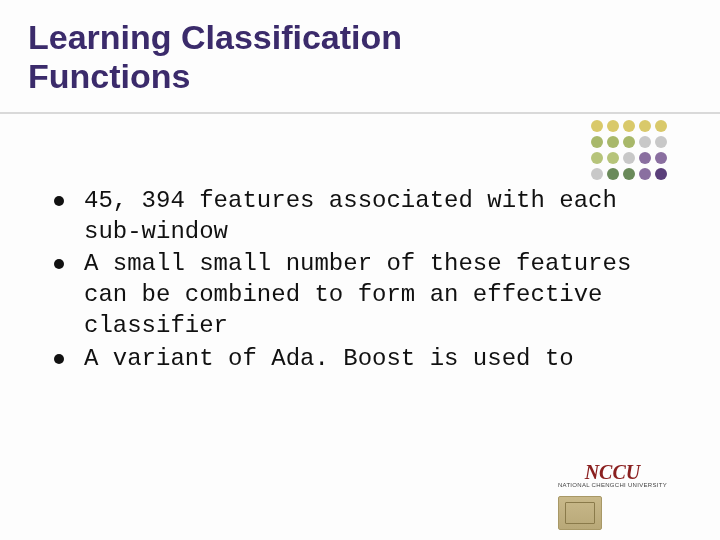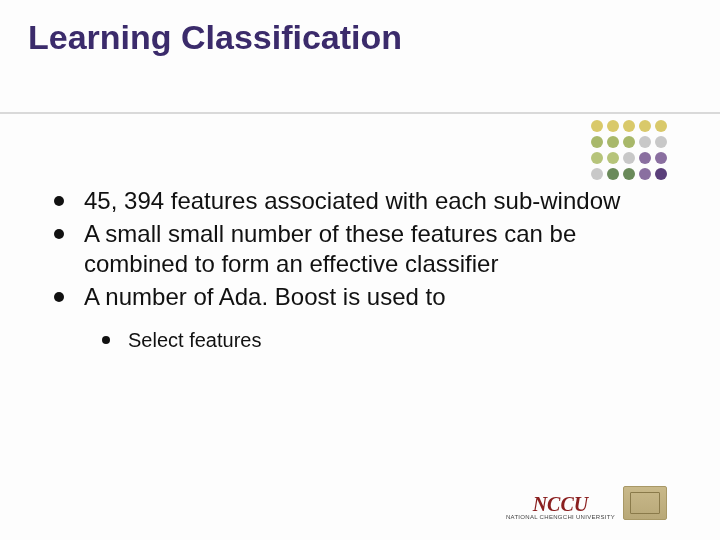--- a/index.html
+++ b/index.html
@@ -44,20 +44,21 @@
     width: 12px;
     height: 12px;
     border-radius: 50%;
     display: block;
   }
   .content {
     position: absolute;
     top: 186px;
     left: 50px;
     right: 40px;
+    font-family: Liberation Mono, monospace;
   }
   ul.level1 {
     list-style: none;
     font-size: 24px;
     color: #111;
     line-height: 1.28;
   }
   ul.level1 > li {
     position: relative;
     padding-left: 34px;
@@ -92,24 +93,25 @@
     left: 6px;
     top: 9px;
     width: 8px;
     height: 8px;
     border-radius: 50%;
     background: #111;
   }
   .logo-area {
     position: absolute;
     right: 14px;
-    bottom: 20px;
+    bottom: 10px;
     display: flex;
-    align-items: flex-end;
+    align-items: flex-start;
     gap: 8px;
+    flex-direction: column;
   }
   .logo-text {
     font-family: "Times New Roman", serif;
     font-style: italic;
     font-weight: bold;
     color: #8a1f1f;
     font-size: 20px;
     line-height: 0.85;
     text-align: center;
   }
@@ -139,20 +141,21 @@
     border-radius: 1px;
   }
 </style>
 </head>
 <body>
 
 <div class="slide">
 
   <h1 class="title">
     <span>Learning Classification</span><br>
+    <span>Functions</span>
   </h1>
 
   <div class="underline"></div>
 
   <div class="dot-grid" id="dot-grid">
       <span style="background: rgb(217, 201, 106);"></span>
       <span style="background: rgb(217, 201, 106);"></span>
       <span style="background: rgb(217, 201, 106);"></span>
       <span style="background: rgb(217, 201, 106);"></span>
       <span style="background: rgb(217, 201, 106);"></span>
@@ -170,23 +173,22 @@
       <span style="background: rgb(106, 138, 90);"></span>
       <span style="background: rgb(106, 138, 90);"></span>
       <span style="background: rgb(138, 111, 160);"></span>
       <span style="background: rgb(90, 63, 122);"></span>
     </div>
 
   <div class="content">
     <ul class="level1">
       <li><span>45, 394 features associated with each sub-window</span></li>
       <li><span>A small small number of these features can be combined to form an effective classifier</span></li>
-      <li><span>A number of Ada. Boost is used to</span>
+      <li><span>A variant of Ada. Boost is used to</span>
         <ul class="level2">
-          <li><span>Select features</span></li>
         </ul>
       </li>
     </ul>
   </div>
 
   <div class="logo-area">
     <div class="logo-text">
       <span>NCCU</span>
       <span class="logo-sub">NATIONAL CHENGCHI UNIVERSITY</span>
     </div>

